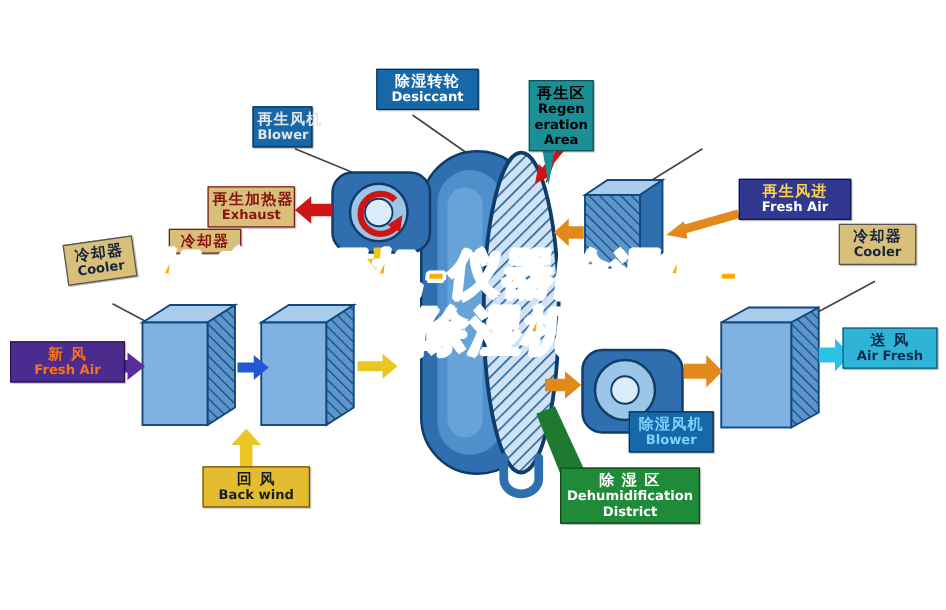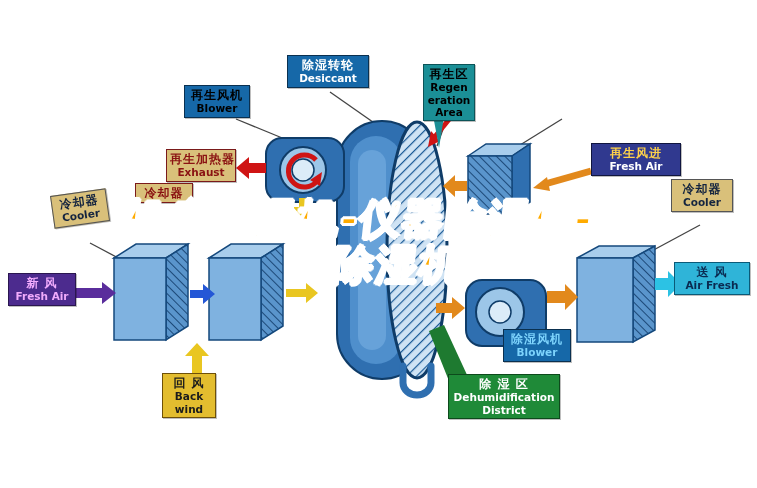--- a/index.html
+++ b/index.html
@@ -112,31 +112,31 @@
     <polygon points="533,188 547,177 550,191" style="fill:var(--arrow-orange)"></polygon>
     <polygon points="467,181 455,181 455,175 443,186 455,197 455,191 467,191" style="fill:var(--arrow-orange)"></polygon>
     <polygon points="431,104 446,104 439,148" style="fill:var(--arrow-teal)"></polygon>
     <polygon points="429,331 444,325 468,377 449,381" style="fill:var(--arrow-green)"></polygon>
     <polygon points="436,303 452,303 452,297 465,308 452,319 452,313 436,313" style="fill:var(--arrow-orange)"></polygon>
     <polygon points="547,291 565,291 565,284 578,297 565,310 565,303 547,303" style="fill:var(--arrow-orange)"></polygon>
     <polygon points="655,278 668,278 668,271 681,284 668,297 668,290 655,290" style="fill:var(--arrow-cyan)"></polygon>
     <polygon points="299,198 299,207 293,207 303,218 313,207 307,207 307,198" style="fill:var(--arrow-yellow)"></polygon>
   </svg>
 
-  <div class="lbl" style="left:287px;top:55px;width:82px;background:var(--lbl-blue);color:#fff;border-color:#0a3050">
+  <div class="lbl" style="left:301px;top:55px;width:82px;background:var(--lbl-blue);color:#fff;border-color:#0a3050">
     <span class="zh">除湿转轮</span>
     <span class="en">Desiccant</span>
   </div>
 
   <div class="lbl hardwrap" style="left:423px;top:64px;width:52px;background:var(--lbl-teal);color:#000000;border-color:#0c5458">
     <span class="zh">再生区</span>
     <span class="en">Regeneration Area</span>
   </div>
 
-  <div class="lbl" style="left:184px;top:85px;width:66px;background:var(--lbl-blue);color:#000000;border-color:#0a3050">
+  <div class="lbl" style="left:202px;top:85px;width:48px;background:var(--lbl-blue);color:#e5e5e5;border-color:#0a3050">
     <span class="zh">再生风机</span>
     <span class="en">Blower</span>
   </div>
 
 
   <div class="lbl" style="left:166px;top:149px;width:70px;background:var(--lbl-tan);color:var(--ink-red);border-color:#7a1a1a">
     <span class="zh">再生加热器</span>
     <span class="en">Exhaust</span>
   </div>
 
@@ -152,31 +152,31 @@
 
   <div class="lbl" style="left:135px;top:183px;width:58px;background:var(--lbl-tan);color:var(--ink-red);border-color:#7a1a1a">
     <span class="zh">冷却器</span>
   </div>
 
   <div class="lbl" style="left:671px;top:179px;width:62px;background:var(--lbl-tan);color:var(--ink-dark);border-color:#555">
     <span class="zh">冷却器</span>
     <span class="en">Cooler</span>
   </div>
 
-  <div class="lbl" style="left:8px;top:273px;width:68px;background:var(--lbl-purple);color:#f0abfc;border-color:#2a1650">
+  <div class="lbl" style="left:8px;top:273px;width:92px;background:var(--lbl-purple);color:#f97316;border-color:#2a1650">
     <span class="zh">新 风</span>
     <span class="en">Fresh Air</span>
   </div>
 
   <div class="lbl" style="left:674px;top:262px;width:76px;background:var(--lbl-cyan);color:#0a2a50;border-color:#0a5a78">
     <span class="zh">送 风</span>
     <span class="en">Air Fresh</span>
   </div>
 
-  <div class="lbl" style="left:162px;top:373px;width:54px;background:var(--lbl-gold);color:#1c1c1c;border-color:#6e5008">
+  <div class="lbl" style="left:162px;top:373px;width:86px;background:var(--lbl-gold);color:#1c1c1c;border-color:#6e5008">
     <span class="zh">回 风</span>
     <span class="en">Back wind</span>
   </div>
 
   <div class="lbl" style="left:503px;top:329px;width:68px;background:var(--lbl-blue);color:#7dd3fc;border-color:#0a3050">
     <span class="zh">除湿风机</span>
     <span class="en">Blower</span>
   </div>
 
   <div class="lbl" style="left:448px;top:374px;width:112px;background:var(--lbl-green);color:#fff;border-color:#0d4a1c">

